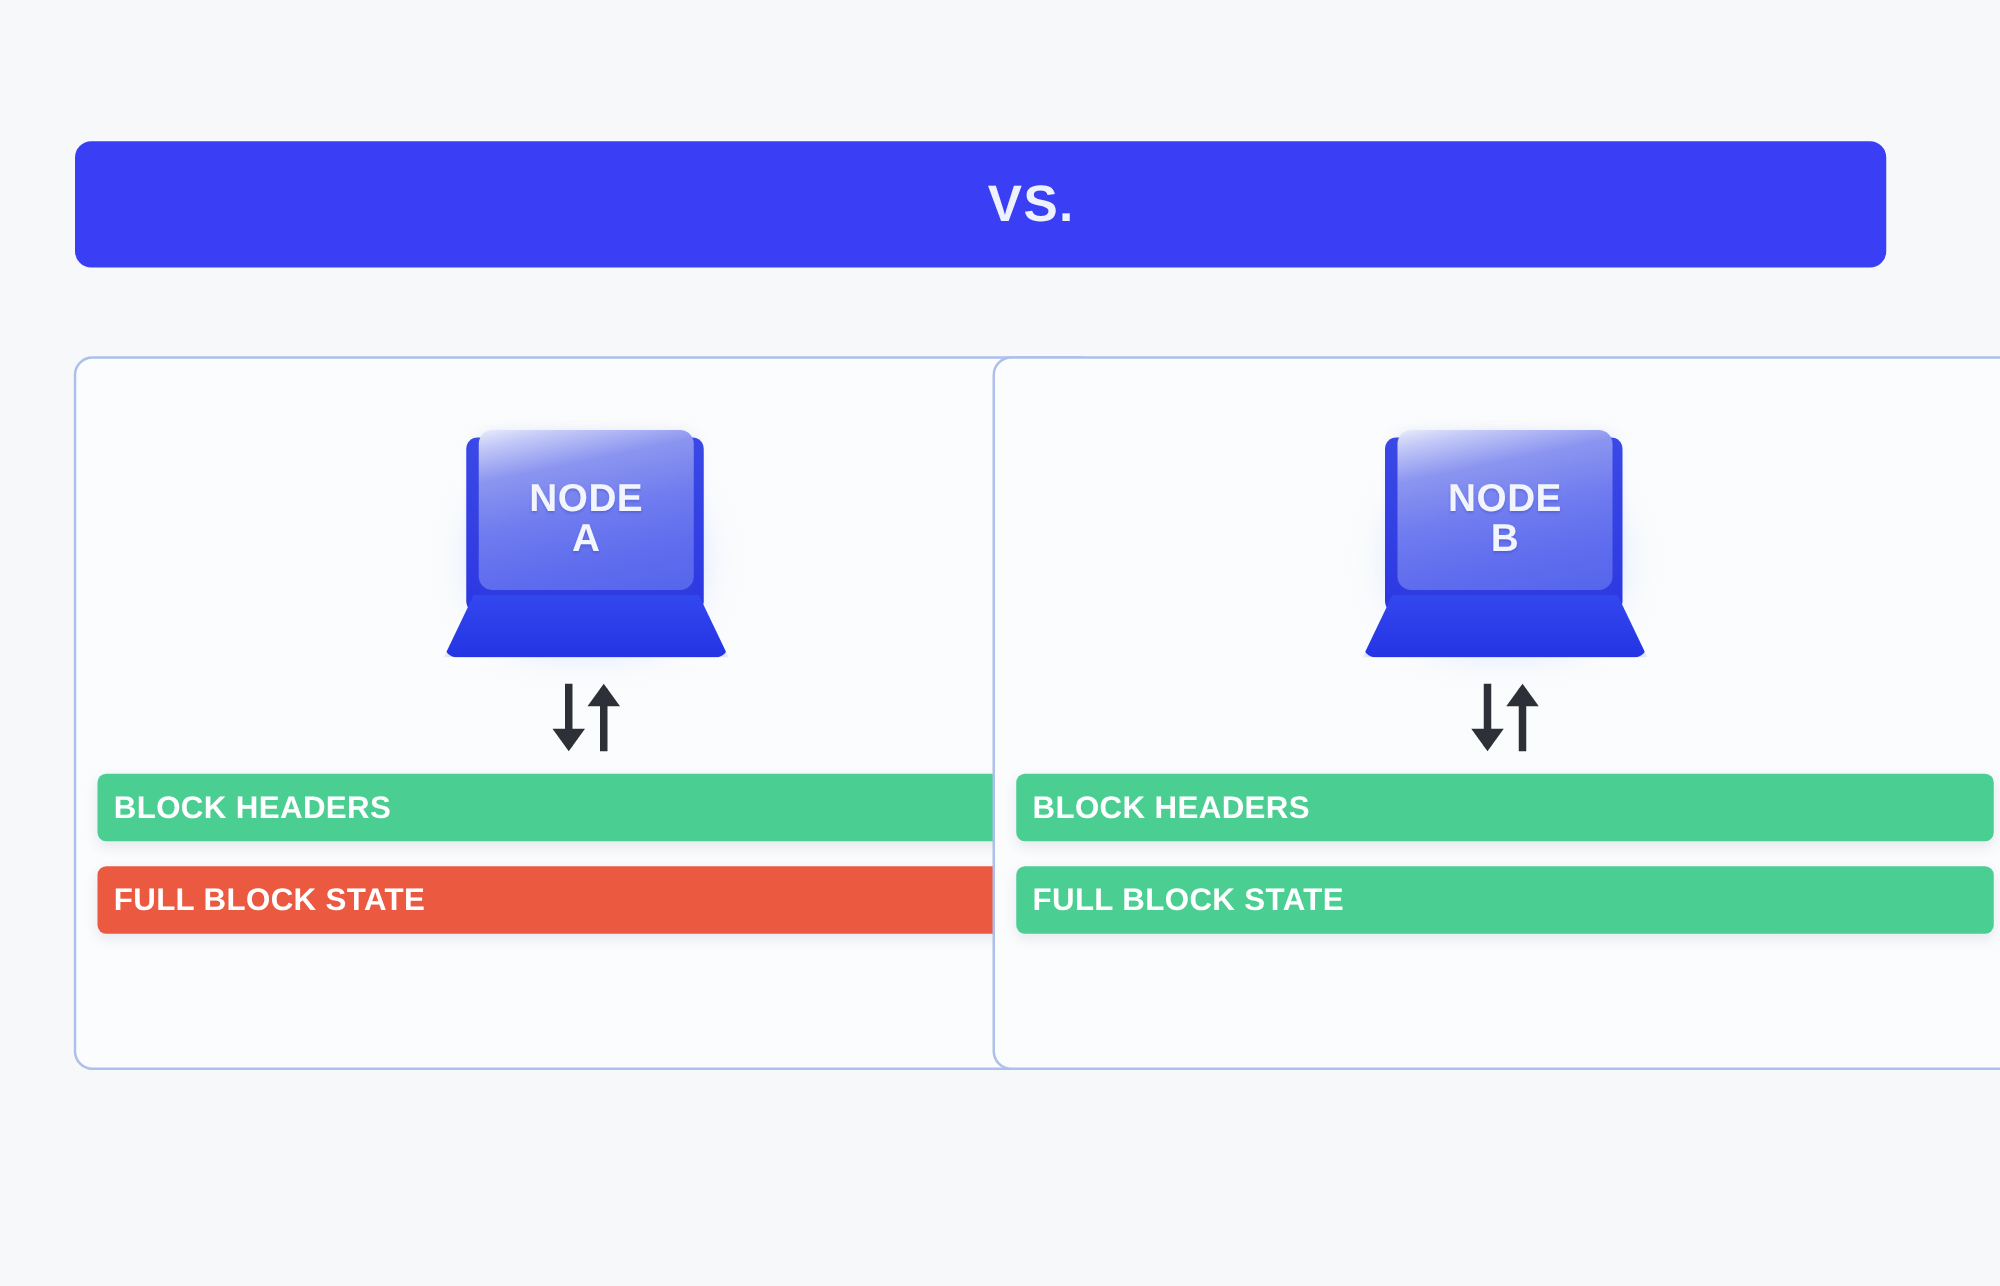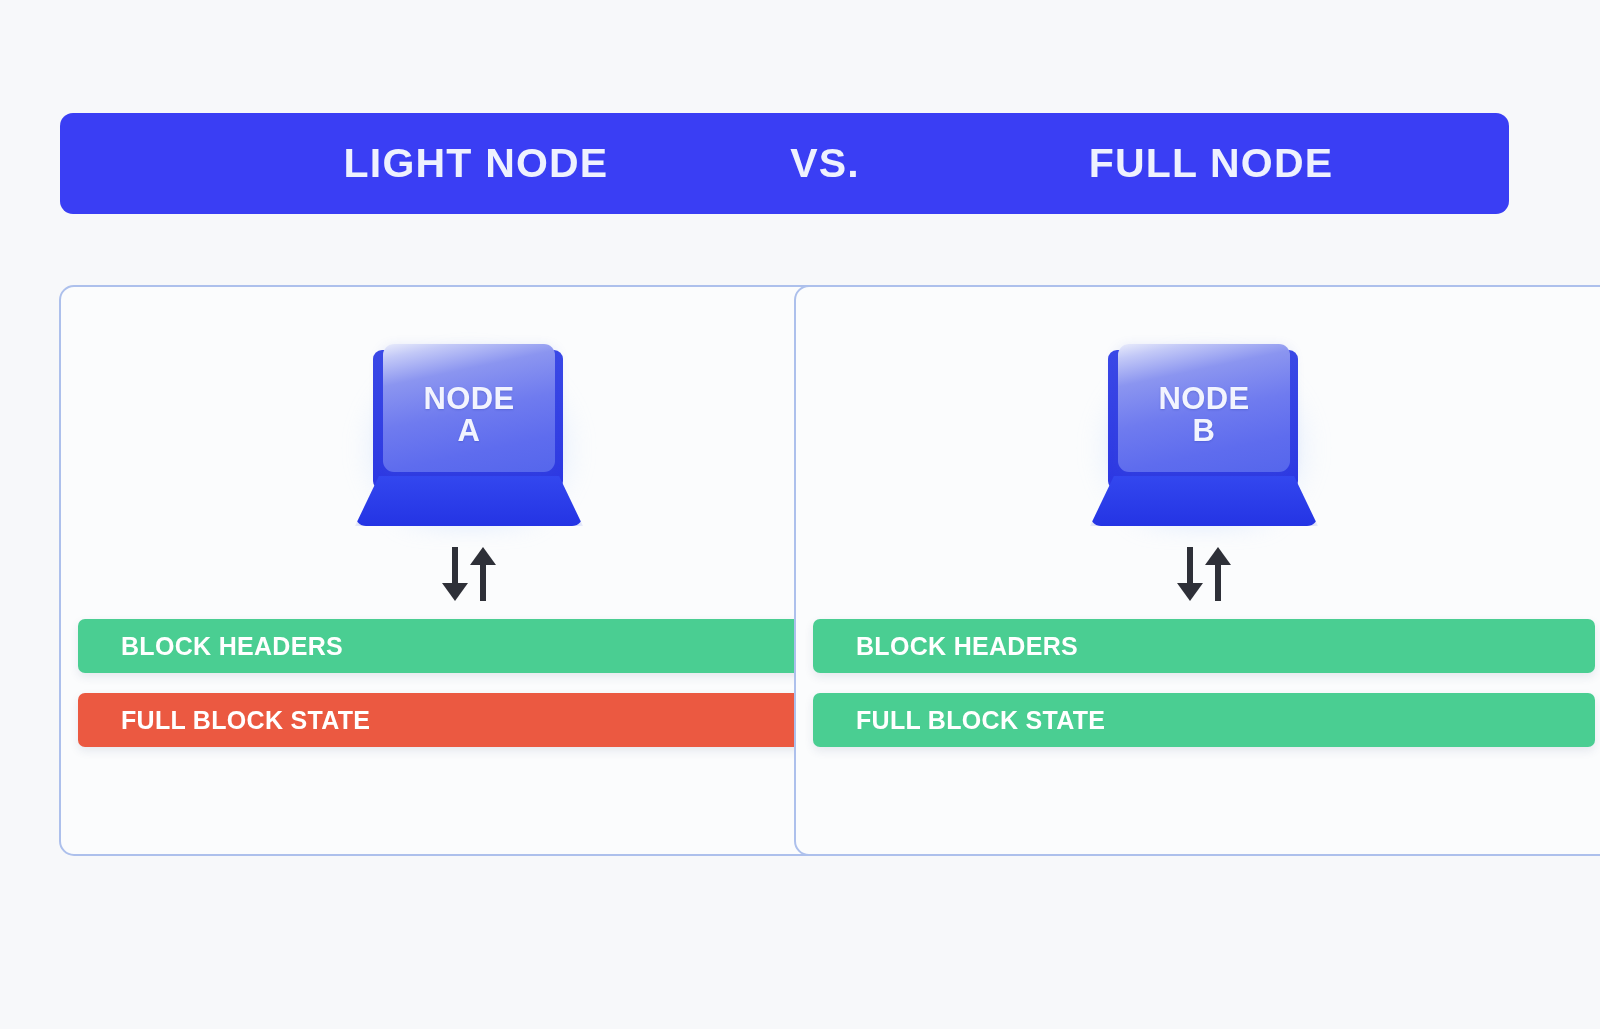--- a/index.html
+++ b/index.html
@@ -160,21 +160,21 @@
     position: absolute;
     left: 17px;
     right: 17px;
     top: 332px;
   }
   .bar {
     height: 54px;
     border-radius: 7px;
     display: flex;
     align-items: center;
-    padding-left: 43px;
+    padding-left: 13px;
     margin-bottom: 20px;
     box-shadow: 0 4px 10px rgba(40,60,110,0.10);
   }
   .bar.green { background: #4ace92; }
   .bar.red   { background: #eb5941; }
 
   .bar-label {
     color: #ffffff;
     font-size: 25px;
     font-weight: 700;
@@ -182,23 +182,21 @@
     white-space: nowrap;
     font-family: "Liberation Sans Narrow", "Liberation Sans", sans-serif;
   }
 </style>
 </head>
 <body>
 
 <div class="page">
 
   <div class="banner">
-    <div class="banner-title t-left">LIGHT NODE</div>
     <div class="banner-title t-mid">VS.</div>
-    <div class="banner-title t-right">FULL NODE</div>
   </div>
 
   <div class="panel left">
 
     <div class="laptop">
       <div class="laptop-glow"></div>
       <div class="lid-back"></div>
       <div class="lid-face">
         <div class="lid-label">
           <span>NODE</span>

